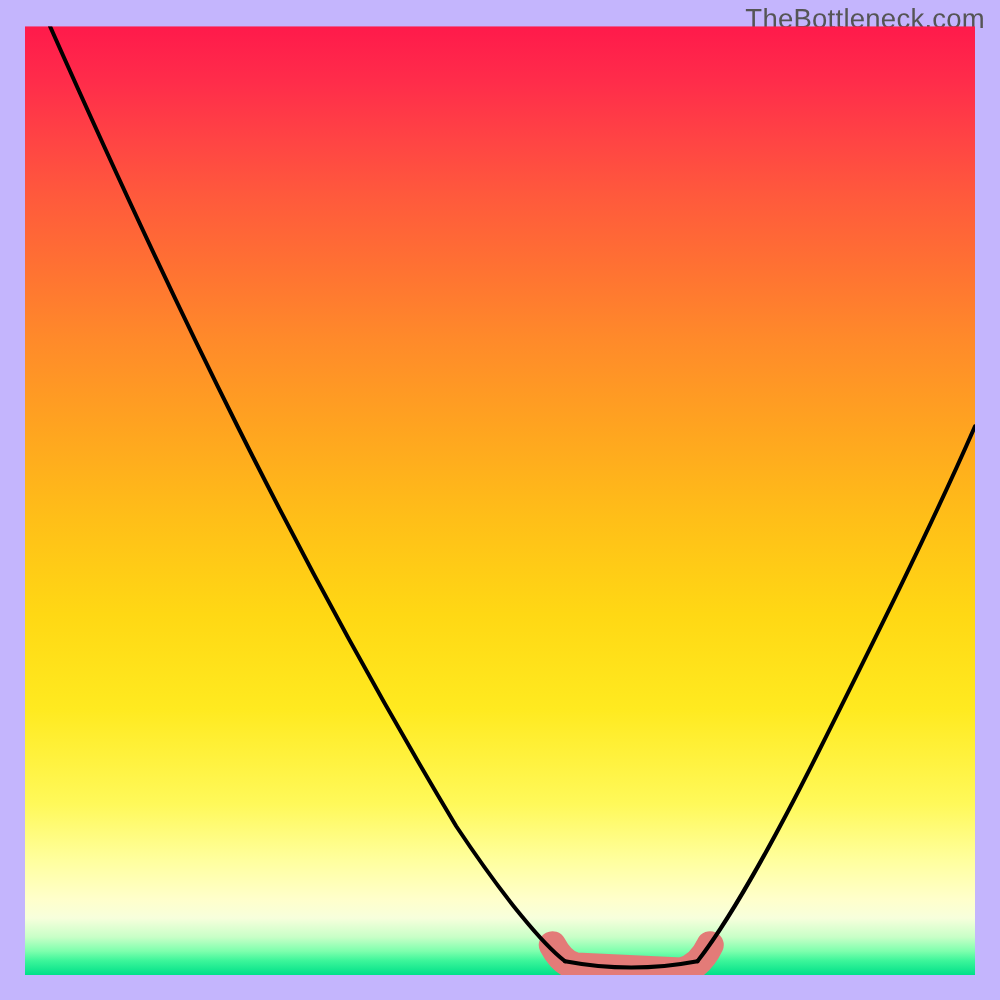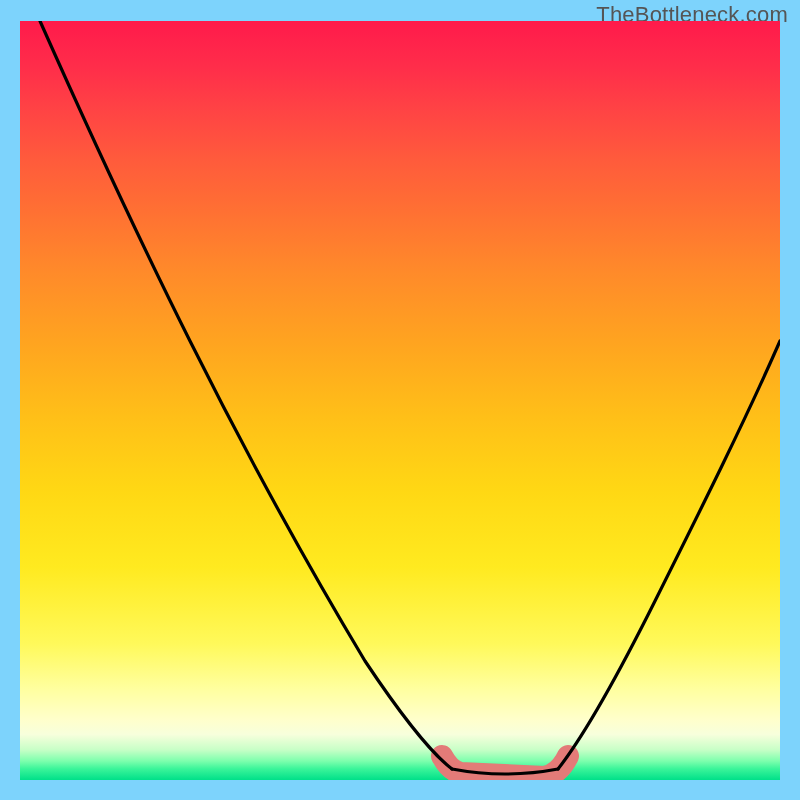--- a/index.html
+++ b/index.html
@@ -8,21 +8,21 @@
     width: 800px;
     height: 800px;
     overflow: hidden;
     background: #000;
     font-family: Arial, Helvetica, sans-serif;
   }
   .stage {
     position: relative;
     width: 800px;
     height: 800px;
-    background: #7dd3fc;
+    background: #c4b5fd;
     text-align: center;
   }
   .plot-area {
     position: absolute;
     left: 20px;
     top: 21px;
     width: 760px;
     height: 759px;
     overflow: hidden;
   }

